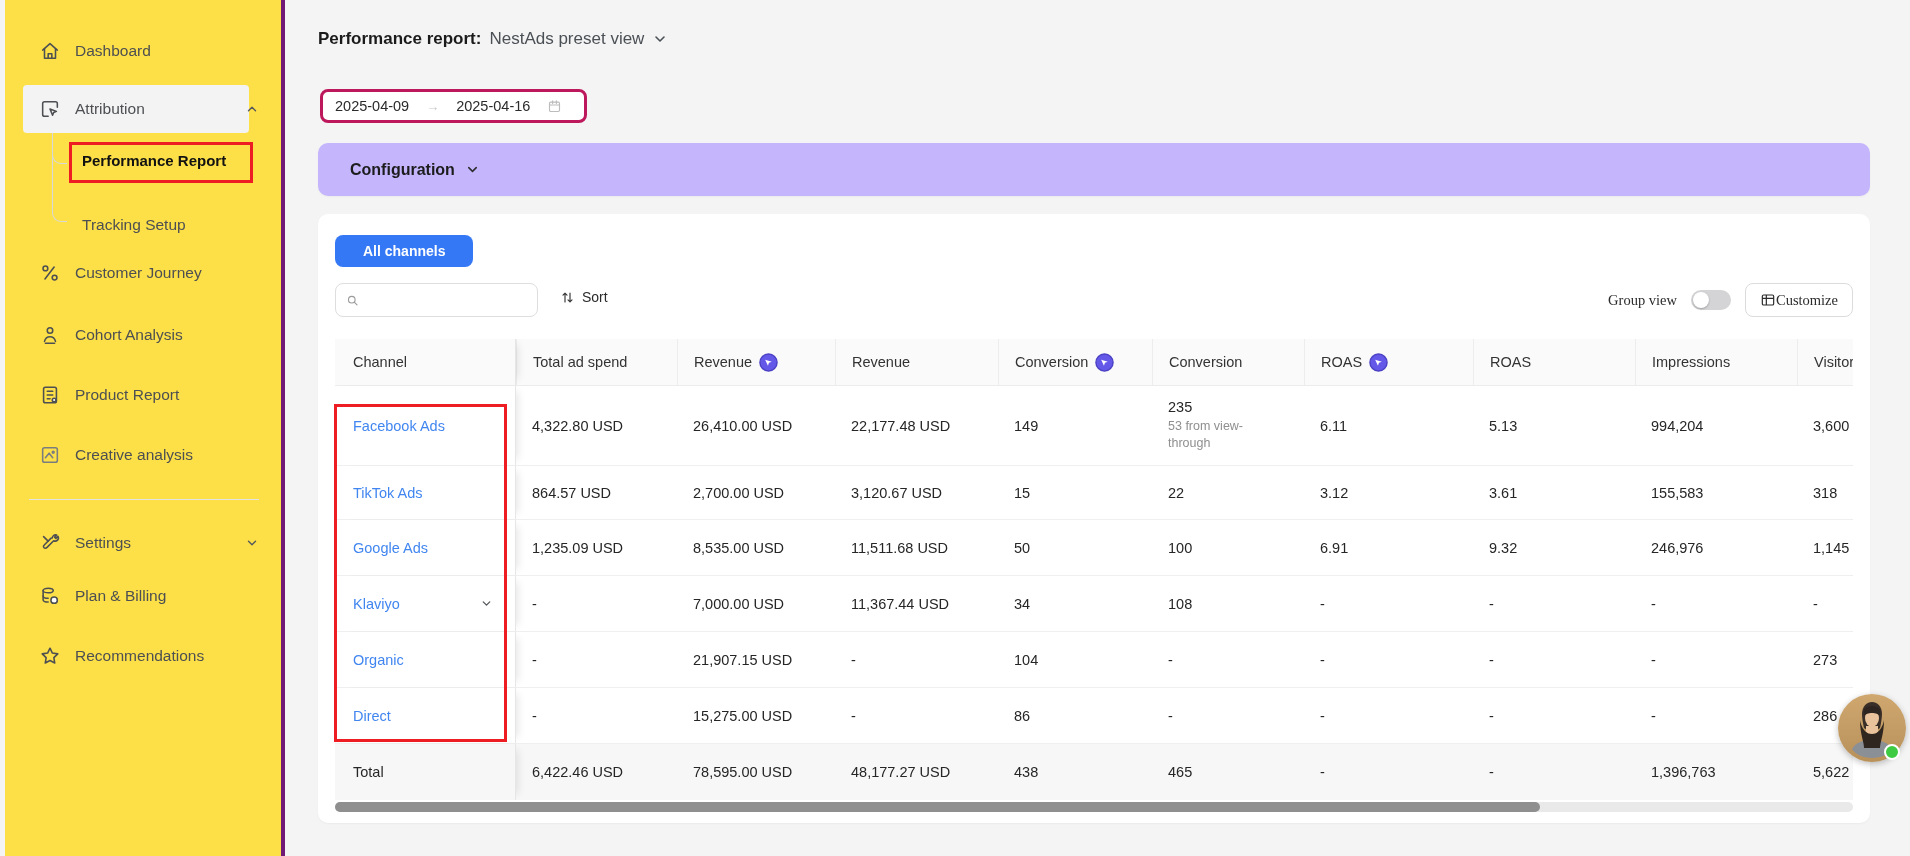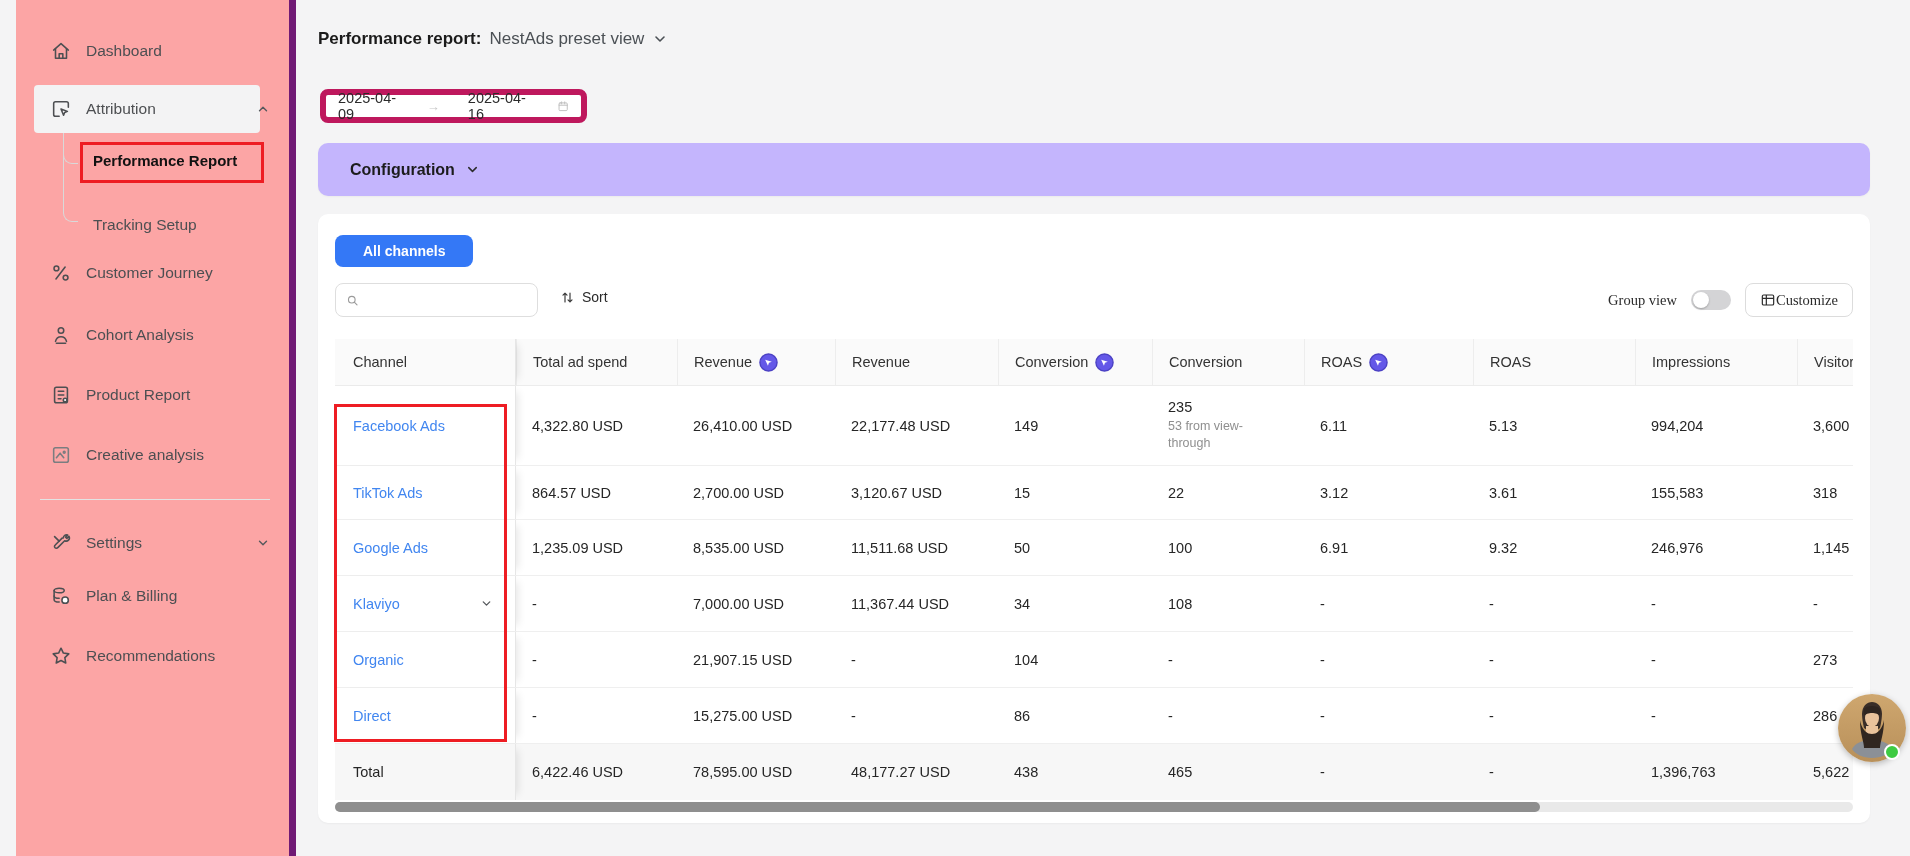--- a/index.html
+++ b/index.html
@@ -1,40 +1,40 @@
 <!DOCTYPE html>
 <html><head>
 <meta charset="utf-8">
 <style>
   * { margin:0; padding:0; box-sizing:border-box; }
   html,body { width:1910px; height:856px; }
   body { font-family:"Liberation Sans", sans-serif; background:#f4f4f5; overflow:hidden; }
   #stage { position:relative; width:1910px; height:856px; background:#f4f4f5; overflow:hidden; }
 
   
-  .sidebar { position:absolute; left:16px; top:0; width:280px; height:856px; background:#fca5a5; border-right:7px solid #701a75; }
+  .sidebar { position:absolute; left:5px; top:0; width:280px; height:856px; background:#fde047; border-right:4px solid #701a75; }
   .side-item { position:absolute; left:0; width:280px; height:50px; display:flex; align-items:center; color:#4d4f52; font-size:15.5px; font-weight:500; cursor:pointer; }
   .side-item .ic { position:absolute; left:34px; width:22px; height:22px; display:flex; align-items:center; justify-content:center; }
   .side-item .lbl { position:absolute; left:70px; white-space:nowrap; }
   .side-item .chev { position:absolute; right:26px; width:14px; height:14px; color:#55585c; }
   .active-bg { position:absolute; left:18px; top:85px; width:226px; height:48px; background:#f3f3f4; border-radius:4px; }
   .tree-elbow { position:absolute; left:47px; width:15px; border-left:1.5px solid #d9d9d9; border-bottom:1.5px solid #d9d9d9; border-bottom-left-radius:9px; }
   .sub-item { position:absolute; white-space:nowrap; cursor:pointer; }
   .perf-report { left:77px; top:152px; font-weight:700; font-size:15px; color:#121212; }
   .tracking { left:77px; top:216px; font-size:15.5px; font-weight:500; color:#4d4f52; }
   .side-divider { position:absolute; left:24px; top:499px; width:230px; height:1px; background:#e3e3e3; }
   .red-box { position:absolute; border:3px solid #ee1d23; z-index:30; pointer-events:none; }
   .red-box-sidebar { left:64px; top:142px; width:184px; height:41px; }
   .red-box-table { left:334px; top:404px; width:173px; height:338px; }
 
   
   .page-title { position:absolute; left:318px; top:29px; font-size:17px; display:flex; align-items:center; gap:8px; }
   .page-title .bold { font-weight:700; color:#1b1b1b; }
   .page-title .view { font-weight:400; color:#4b5055; }
-  .date-pill { position:absolute; left:320px; top:89px; width:267px; height:34px; background:#fff; border:6px solid #be185d; border-radius:8px; display:flex; align-items:center; padding:0 12px; gap:28px; font-size:14.5px; color:#2b2b2b; }
+  .date-pill { position:absolute; left:320px; top:89px; width:267px; height:34px; background:#fff; border:3px solid #be185d; border-radius:8px; display:flex; align-items:center; padding:0 12px; gap:17px; font-size:14.5px; color:#2b2b2b; }
   .date-arrow { color:#c6c6c6; font-size:13px; }
 
   
   .config-card { position:absolute; left:318px; top:143px; width:1552px; height:53px; background:#c4b5fd; border-radius:10px; box-shadow:0 1px 2px rgba(0,0,0,.04); display:flex; align-items:center; padding:0 32px; gap:10px; }
   .config-card .cfg { font-size:16px; font-weight:700; color:#1c1c1c; }
   .main-card { position:absolute; left:318px; top:214px; width:1552px; height:609px; background:#fff; border-radius:10px; box-shadow:0 1px 2px rgba(0,0,0,.04); }
 
   .btn-allchannels { position:absolute; left:17px; top:21px; height:32px; padding:0 28px; background:#3478f6; color:#fff; font-weight:700; font-size:14px; border:none; border-radius:8px; display:flex; align-items:center; cursor:pointer; font-family:inherit; }
   .search-box { position:absolute; left:17px; top:69px; width:203px; height:34px; border:1px solid #dedede; border-radius:8px; display:flex; align-items:center; padding:0 10px; gap:8px; background:#fff; }
   .search-box input { border:none; outline:none; width:100%; font-size:14px; font-family:inherit; color:#333; background:transparent; }

